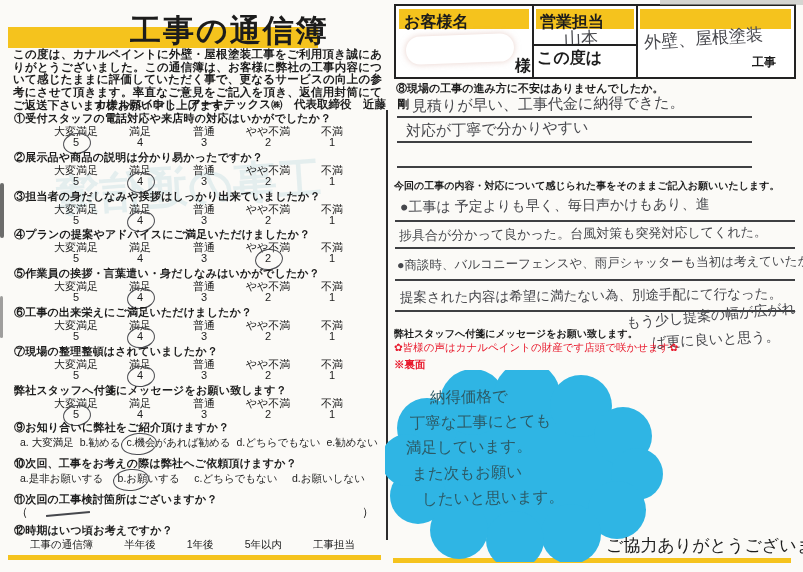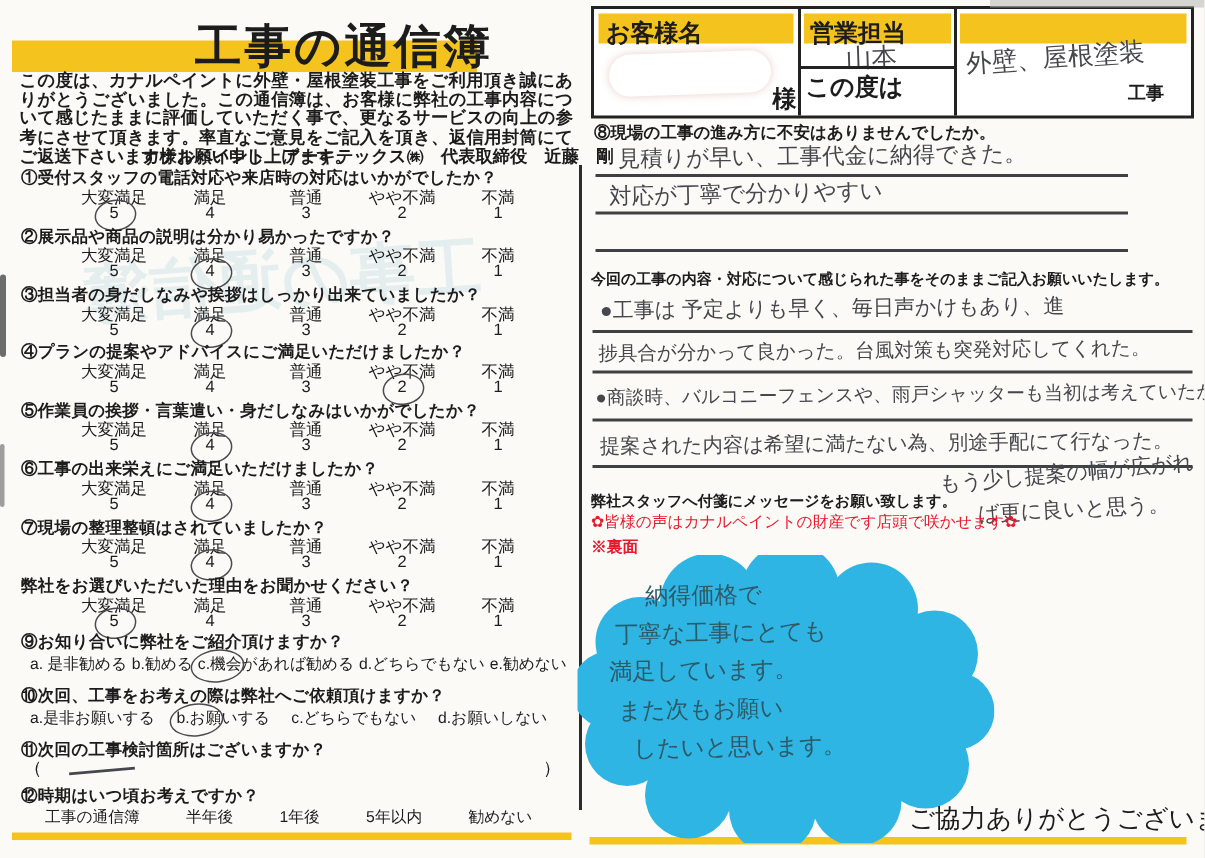--- a/index.html
+++ b/index.html
@@ -162,21 +162,21 @@
         <div class="scale-row" style="top: 25px;">
           <span>5</span>
           <span>4</span>
           <span>3</span>
           <span>2</span>
           <span>1</span>
         </div>
         <div class="circle" style="left: 113px; top: 22px;"></div>
       </div>
       <div class="q-block" style="top: 382.6px;">
-        <div class="qtitle">弊社をお選びいただいた理由をお聞かせください？</div>
+        <div class="qtitle">弊社スタッフへ付箋にメッセージをお願い致します？</div>
         <div class="scale-row" style="top: 13px;">
           <span>大変満足</span>
           <span>満足</span>
           <span>普通</span>
           <span>やや不満</span>
           <span>不満</span>
         </div>
         <div class="scale-row" style="top: 25px;">
           <span>5</span>
           <span>4</span>
@@ -184,21 +184,21 @@
           <span>2</span>
           <span>1</span>
         </div>
         <div class="circle" style="left: 49px; top: 22px;"></div>
       </div>
     </div>
 
   <div id="choice-area" class="abs" style="left:0;top:0;width:390px;height:412px;">
       <div class="abs qtitle" style="left: 14px; top: 420px;">⑨お知り合いに弊社をご紹介頂けますか？</div>
       <div class="opt-row" style="left: 20px; top: 436px; width: 358px;">
-        <span>a. 是非勧める</span>
+        <span>a. 大変満足</span>
         <span>b.勧める</span>
         <span>c.機会があれば勧める<i class="opt-circle"></i></span>
         <span>d.どちらでもない</span>
         <span>e.勧めない</span>
       </div>
       <div class="abs qtitle" style="left: 14px; top: 456px;">⑩次回、工事をお考えの際は弊社へご依頼頂けますか？</div>
       <div class="opt-row" style="left: 20px; top: 472px; width: 345px;">
         <span>a.是非お願いする</span>
         <span>b.お願いする<i class="opt-circle"></i></span>
         <span>c.どちらでもない</span>
@@ -210,21 +210,21 @@
   <div class="abs" style="left:16px;top:504px;font-size:12px;">（</div>
   <div class="abs" style="left:46px;top:513px;width:44px;height:2px;background:#46474C;transform:rotate(-5deg);"></div>
   <div class="abs" style="left:362px;top:504px;font-size:12px;">）</div>
 
   <div class="abs qtitle" style="left:14px;top:523px;"><span>⑫</span><span>時期はいつ頃お考えですか？</span></div>
   <div id="q12-options" class="opt-row" style="left:30px;top:538px;width:325px;">
       <span>工事の通信簿</span>
       <span>半年後</span>
       <span>1年後</span>
       <span>5年以内</span>
-      <span>勧めない</span>
+      <span>工事担当</span>
     </div>
 
   <div class="abs" style="left:386px;top:110px;width:1.5px;height:430px;background:#2c2c2c;"></div>
   <div class="abs band" style="left:8px;top:555px;width:373px;height:5px;"></div>
   <div class="abs band" style="left:393px;top:558px;width:398px;height:5px;"></div>
 
   <div class="abs" style="left:394px;top:4px;width:398px;height:71px;border:2px solid #222;background:#fff;">
     <div class="abs" style="left:136px;top:0;width:1.5px;height:100%;background:#222;"></div>
     <div class="abs" style="left:240px;top:0;width:1.5px;height:100%;background:#222;"></div>
     <div class="abs band" style="left:3px;top:3px;width:130px;height:20px;"></div>

